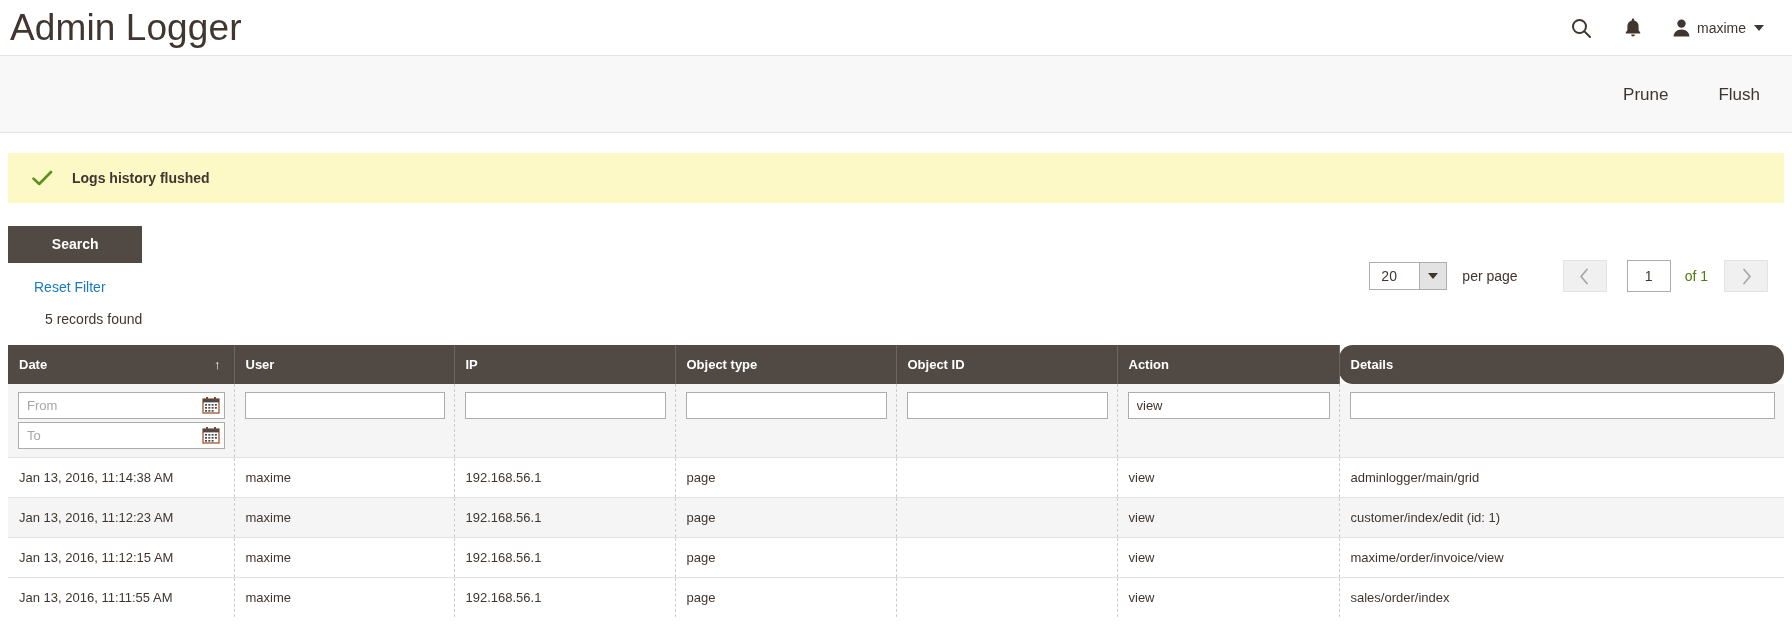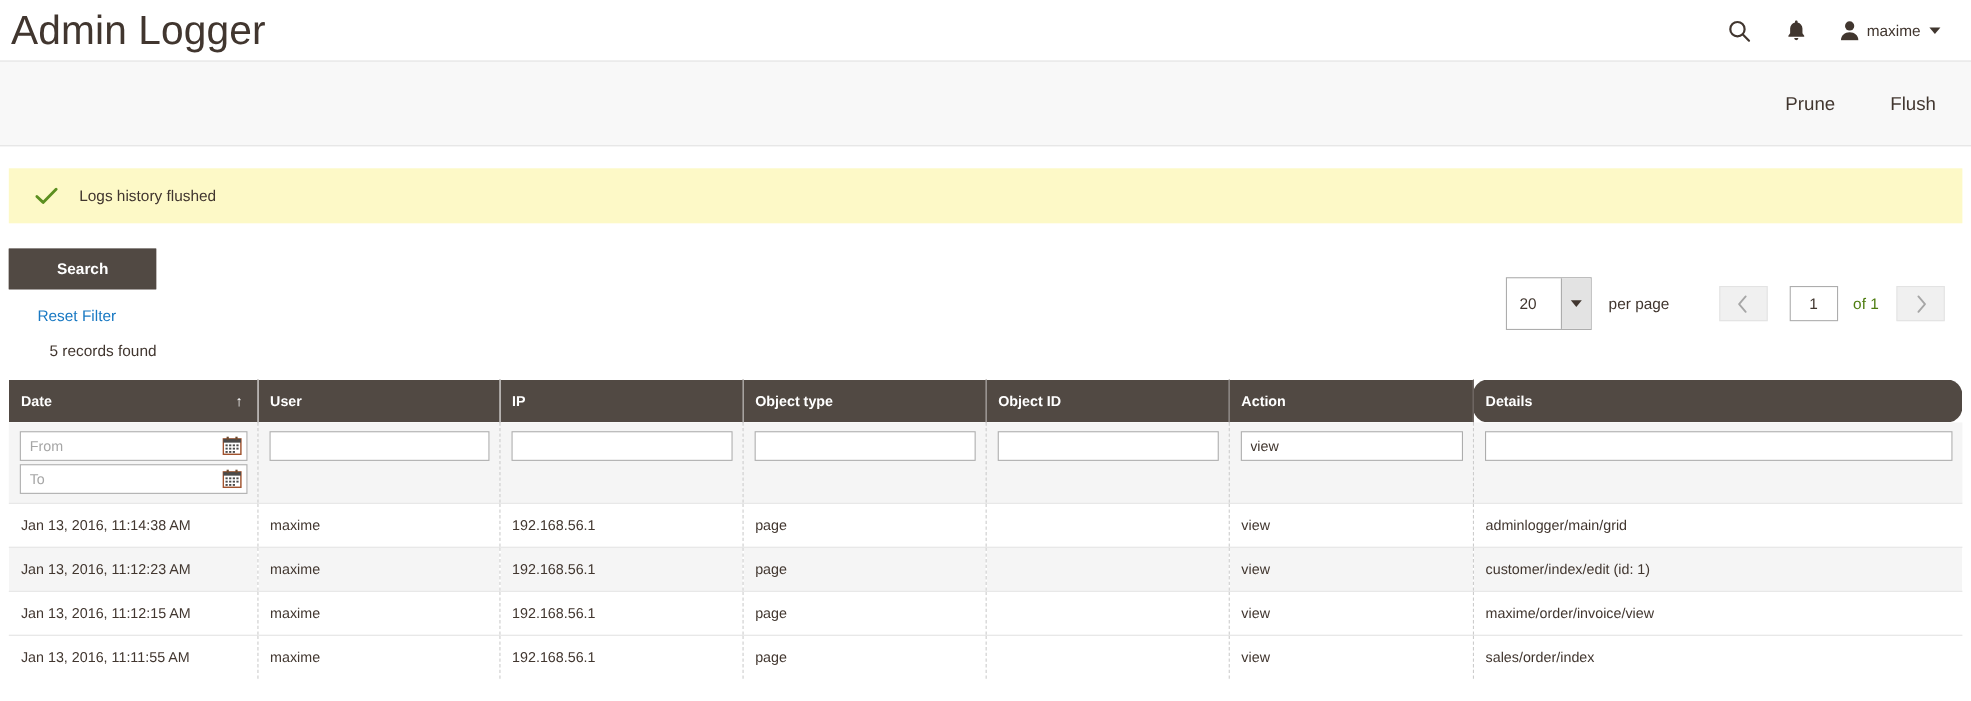--- a/index.html
+++ b/index.html
@@ -77,21 +77,21 @@
     border: none;
     font-family: inherit;
     font-size: 17px;
     color: #41362f;
     cursor: pointer;
     padding: 6px 8px;
     line-height: 1;
   }
 
   
-  .messages { padding: 20px 8px 1px 8px; }
+  .messages { padding: 20px 8px 1px 8px; font-weight: bold; }
   .message-success {
     background: #fdf9c7;
     border: none;
     display: flex;
     align-items: center;
     gap: 19px;
     padding: 17px 22px 17px 24px;
     font-size: 14px;
     color: #41362f;
   }
@@ -137,21 +137,21 @@
     display: flex;
     align-items: center;
     gap: 0;
     padding-right: 14px;
   }
   .select-wrap {
     display: inline-flex;
     align-items: stretch;
     border: 1px solid #adadad;
     background: #fff;
-    height: 48px;
+    height: 28px;
     width: 78px;
   }
   .select-value {
     flex: 1;
     display: flex;
     align-items: center;
     padding-left: 11px;
     font-size: 14px;
     color: #41362f;
   }

